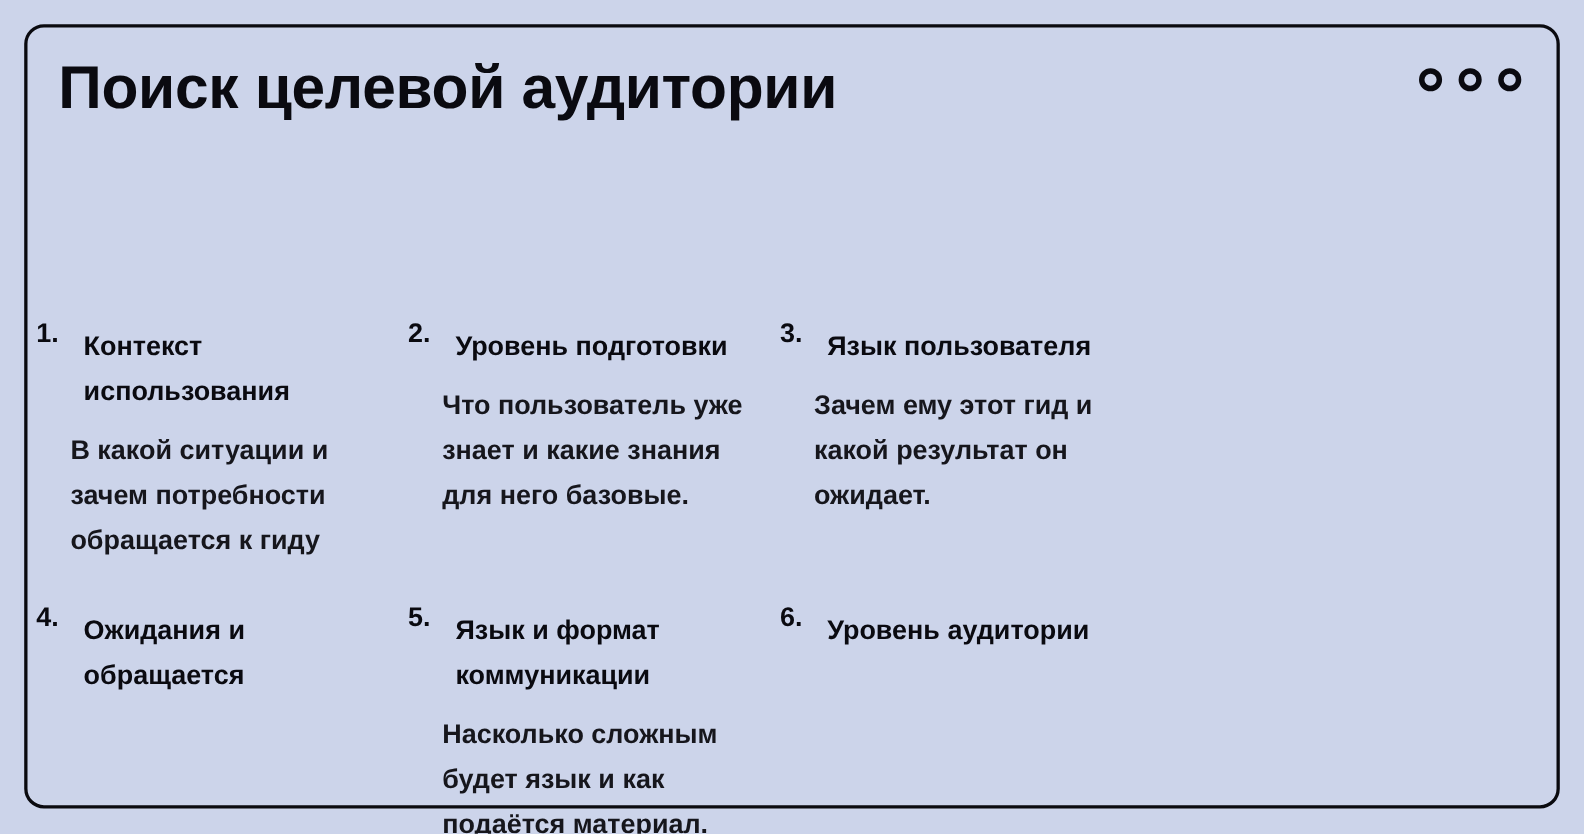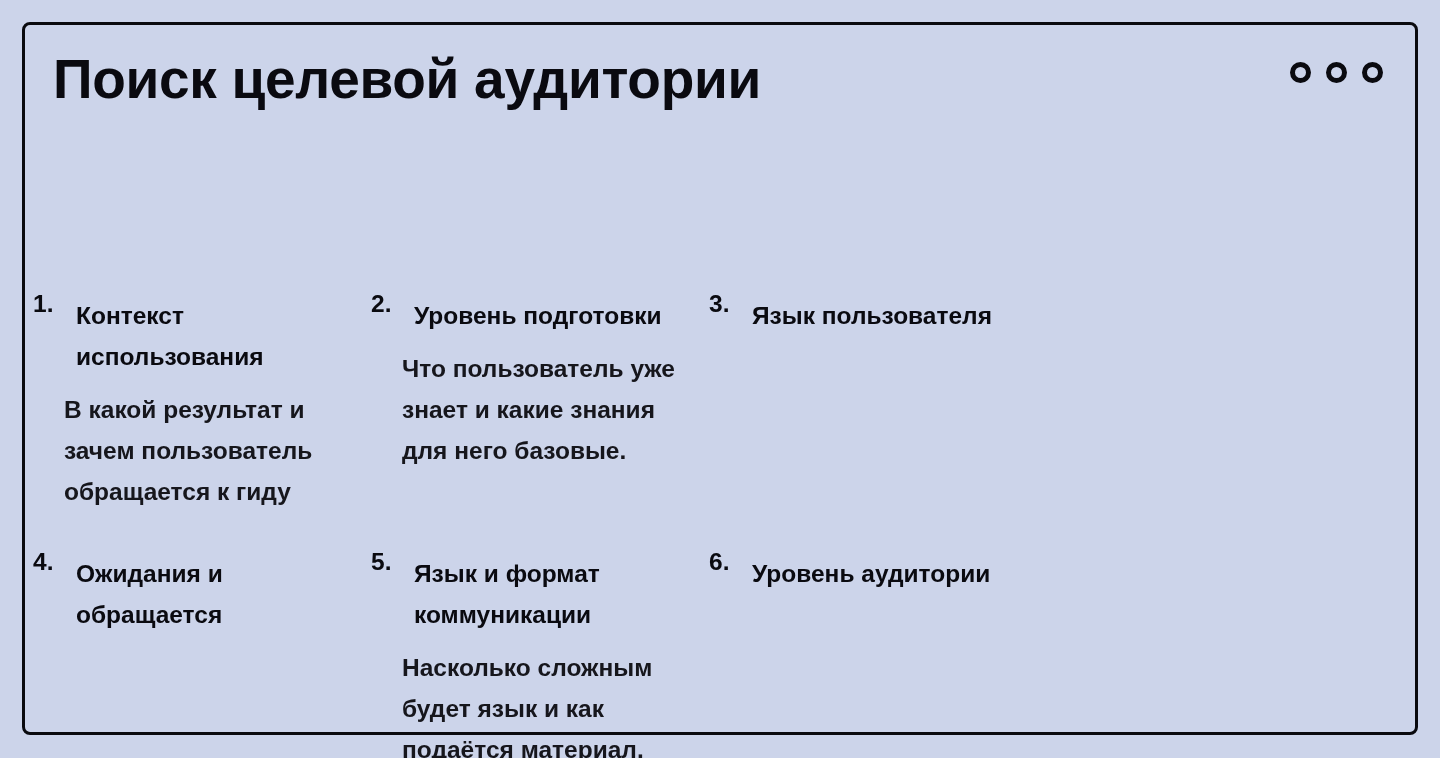--- a/index.html
+++ b/index.html
@@ -24,21 +24,21 @@
 
   
   .card {
     position: absolute;
     left: 22px;
     top: 22px;
     width: 1396px;
     height: 713px;
     box-sizing: border-box;
     border: 3.5px solid #0a0a0f;
-    border-radius: 8px;
+    border-radius: 18px;
     background: #ccd4ea;
   }
 
   
   .card-header {
     position: absolute;
     left: 0;
     top: 0;
     width: 100%;
     height: 120px;
@@ -141,36 +141,37 @@
         <span class="dot"></span>
       </div>
     </header>
 
     <div class="items-grid">
 
       <div class="item">
         <span class="item-number">1.</span>
         <div class="item-body">
           <p class="item-title">Контекст использования</p>
-          <p class="item-desc">В какой результат и зачем пользователь обращается к гиду</p>
+          <p class="item-desc">В какой ситуации и зачем потребности обращается к гиду</p>
         </div>
       </div>
 
       <div class="item">
         <span class="item-number">2.</span>
         <div class="item-body">
           <p class="item-title">Уровень подготовки</p>
           <p class="item-desc">Что пользователь уже знает и какие знания для него базовые.</p>
         </div>
       </div>
 
       <div class="item">
         <span class="item-number">3.</span>
         <div class="item-body">
           <p class="item-title">Язык пользователя</p>
+          <p class="item-desc">Зачем ему этот гид и какой результат он ожидает.</p>
         </div>
       </div>
 
       <div class="item">
         <span class="item-number">4.</span>
         <div class="item-body">
           <p class="item-title">Ожидания и обращается</p>
         </div>
       </div>
 

